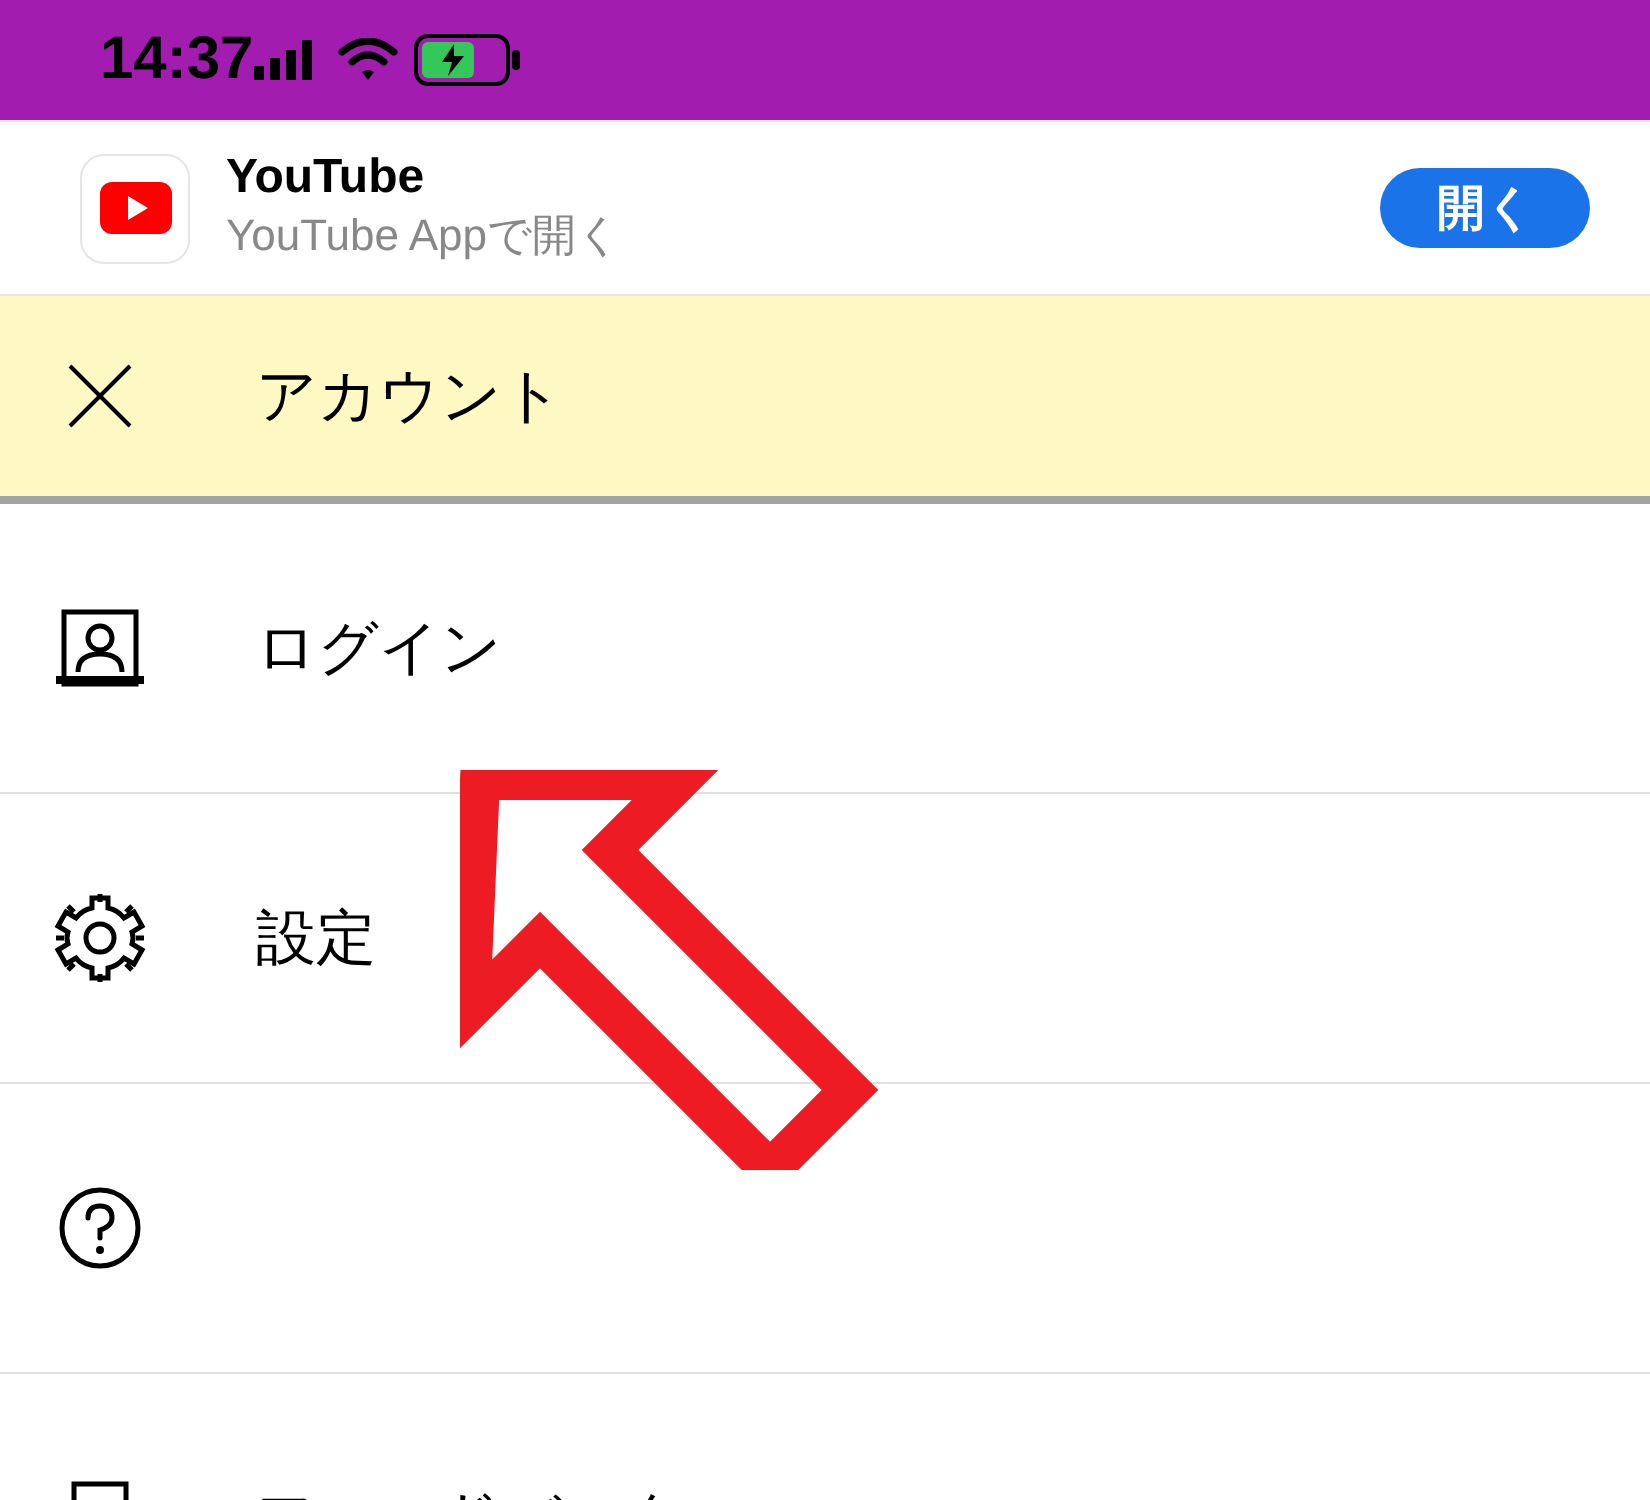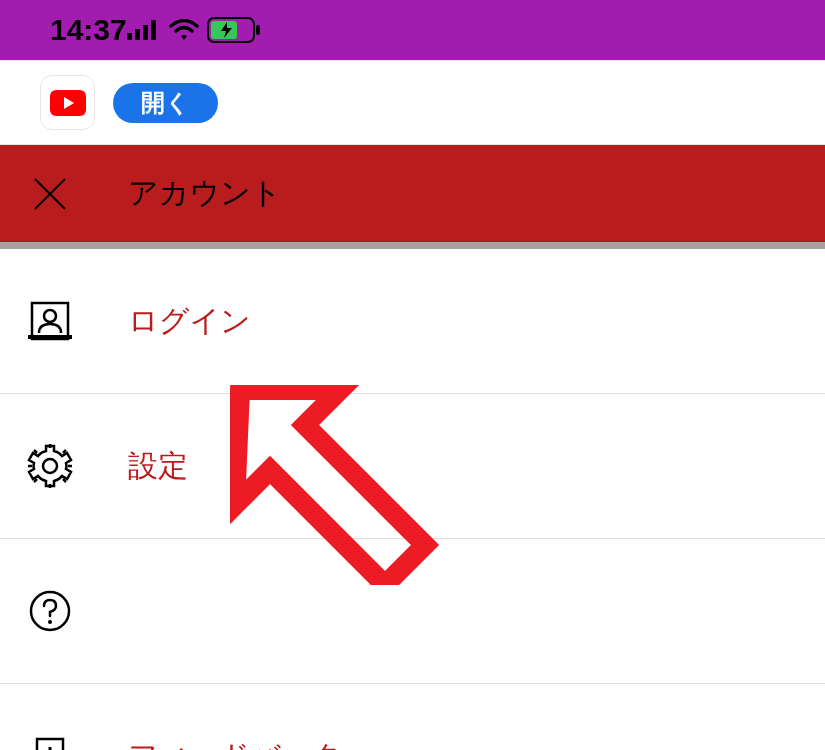--- a/index.html
+++ b/index.html
@@ -85,22 +85,22 @@
       font-size: 24px;
       font-weight: 600;
     }
     
     
     .page-header {
       display: flex;
       align-items: center;
       padding: 0 20px;
       height: 104px;
-      background: #b91c1c;
-      border-bottom: 7px solid #a3a3a3;
+      background: #fef9c3;
+      border-bottom: 4px solid #a3a3a3;
     }
     .close-icon {
       width: 60px;
       display: flex;
       justify-content: center;
     }
     .page-title {
       font-size: 30px;
       color: #000;
       margin-left: 48px;
@@ -118,21 +118,21 @@
       border-bottom: 1px solid #e0e0e0;
     }
     .menu-item.no-border { border-bottom: none; }
     .menu-icon {
       width: 60px;
       display: flex;
       justify-content: center;
     }
     .menu-label {
       font-size: 30px;
-      color: #b91c1c;
+      color: #000000;
       margin-left: 48px;
     }
     
     
     .arrow-overlay {
       position: absolute;
       left: 230px;
       top: 385px;
       pointer-events: none;
     }
@@ -162,20 +162,24 @@
     </svg>
   </div>
 </div>
 
 <div class="app-banner">
   <div class="youtube-icon">
     <div class="yt-play">
         <div class="yt-triangle"></div>
       </div>
   </div>
+  <div class="app-info">
+    <div class="app-title">YouTube</div>
+    <div class="app-subtitle">YouTube Appで開く</div>
+  </div>
   <button class="open-button">開く</button>
 </div>
 
 <div class="page-header">
   <div class="close-icon">
     <svg width="40" height="40" viewBox="0 0 40 40">
       <line x1="5" y1="5" x2="35" y2="35" stroke="#000" stroke-width="2"></line>
       <line x1="35" y1="5" x2="5" y2="35" stroke="#000" stroke-width="2"></line>
     </svg>
   </div>

